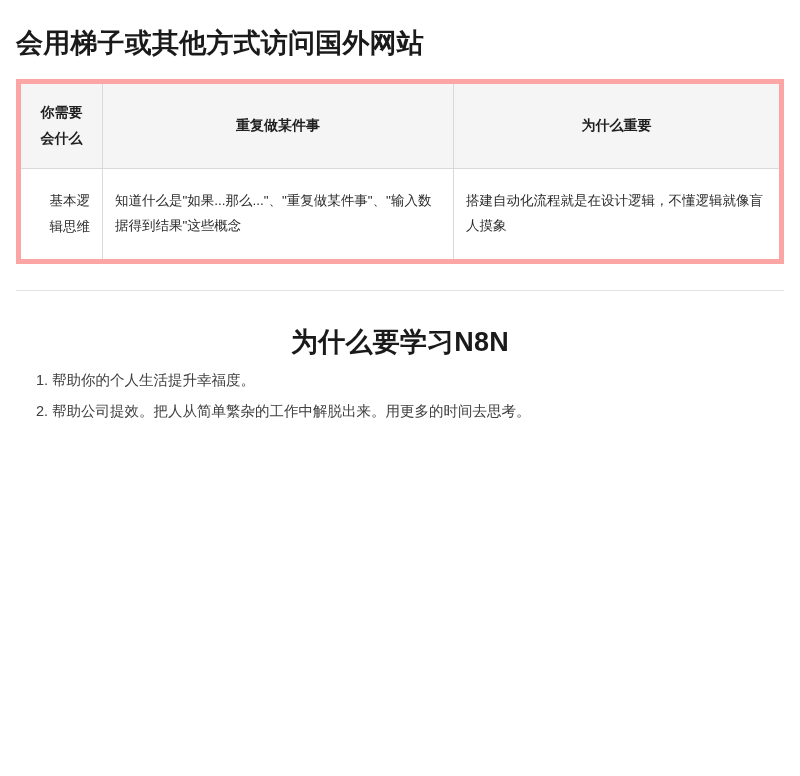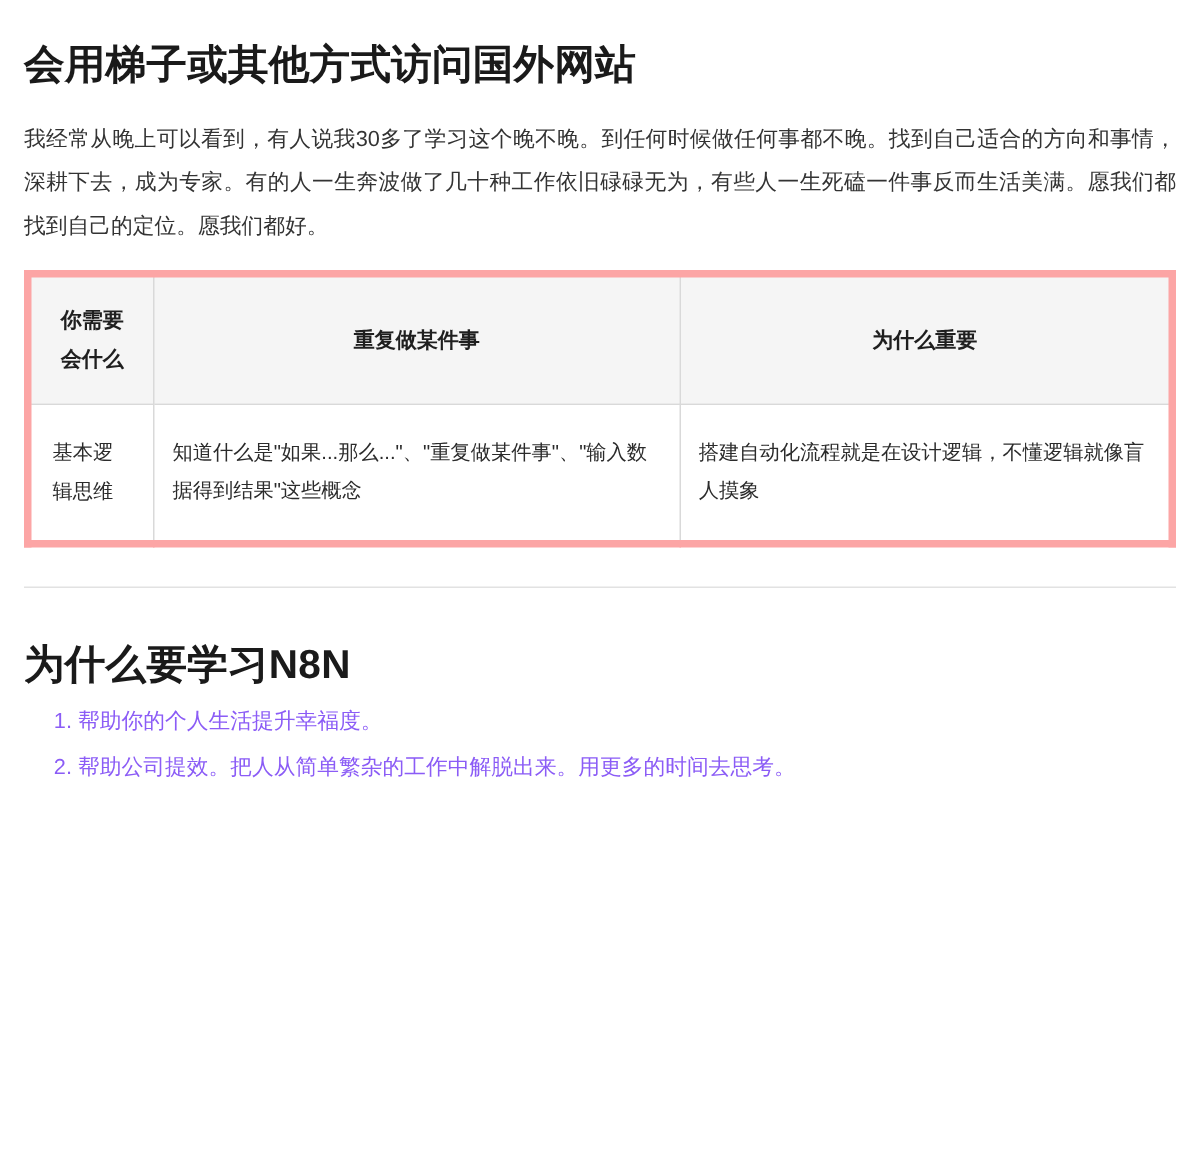--- a/index.html
+++ b/index.html
@@ -23,20 +23,21 @@
     font-size: 27px;
     line-height: 1.3;
     font-weight: bold;
     color: #1a1a1a;
     margin: 8px 0 18px 0;
     letter-spacing: 0.2px;
   }
   h1.section-title.second {
     margin-top: 34px;
     margin-bottom: 0;
+    text-align: center;
   }
   p.body-text {
     font-size: 14.5px;
     line-height: 2.0;
     color: #333333;
     margin: 0 0 14px 0;
     text-align: justify;
   }
   .table-wrap {
     margin: 14px 0 8px 0;
@@ -61,52 +62,51 @@
     font-weight: bold;
     text-align: center;
     font-size: 14px;
     color: #1f1f1f;
     padding: 16px 10px;
   }
   table.info-table col.c1 { width: 11%; }
   table.info-table col.c2 { width: 46%; }
   table.info-table col.c3 { width: 43%; }
   table.info-table tbody td.first-col {
-    text-align: left;
+    text-align: right;
     padding-left: 14px;
     line-height: 1.9;
   }
   table.info-table tbody tr td {
     height: 62px;
   }
   .divider {
     border: 0;
     border-top: 1px solid #e2e2e2;
     margin: 26px 0 0 0;
   }
   ol.numbered-list {
     margin: 6px 0 0 0;
     padding-left: 36px;
   }
   ol.numbered-list li {
     font-size: 14.5px;
     line-height: 2.0;
-    color: #8b5cf6;
+    color: #404040;
     margin-bottom: 2px;
   }
   .cell-line { display: block; }
 </style>
 </head>
 <body>
 
 <div class="page">
 
   <h1 class="section-title">会用梯子或其他方式访问国外网站</h1>
 
-  <p class="body-text">我经常从晚上可以看到，有人说我30多了学习这个晚不晚。到任何时候做任何事都不晚。找到自己适合的方向和事情，深耕下去，成为专家。有的人一生奔波做了几十种工作依旧碌碌无为，有些人一生死磕一件事反而生活美满。愿我们都找到自己的定位。愿我们都好。</p>
 
   <div class="table-wrap">
     <table class="info-table">
       <colgroup>
         <col class="c1">
         <col class="c2">
         <col class="c3">
       </colgroup>
       <thead>
         <tr>

